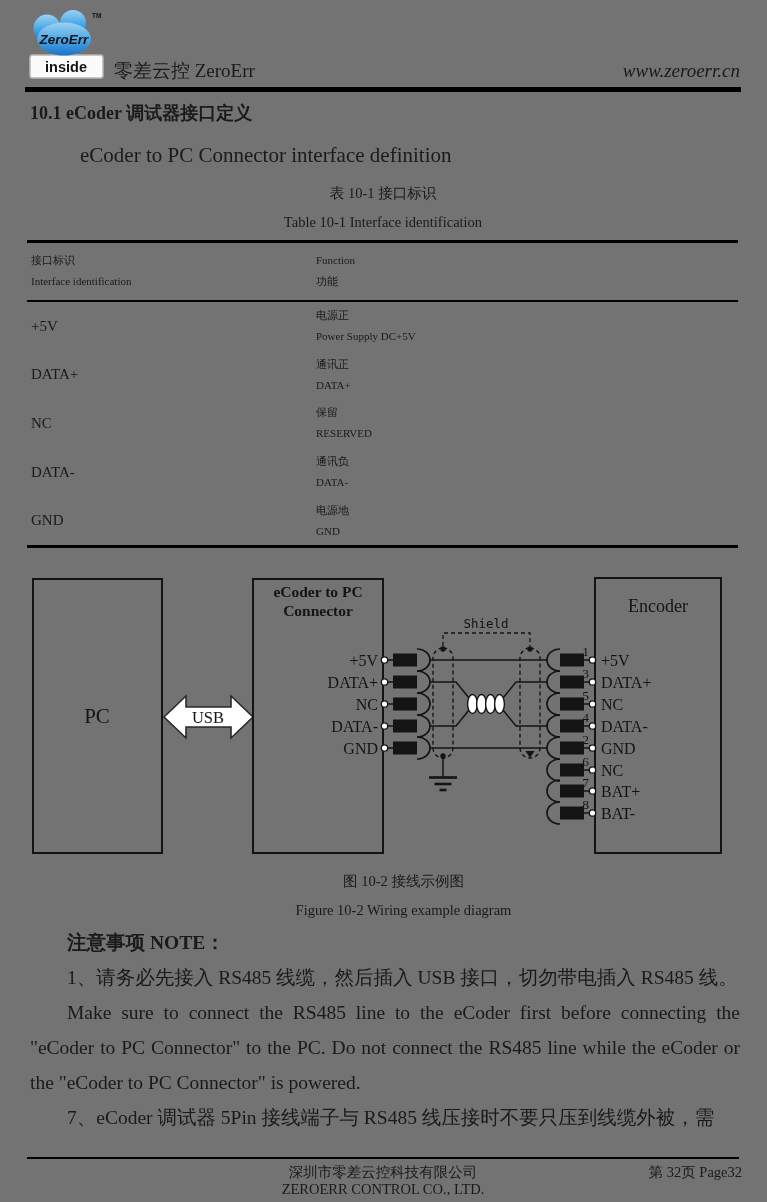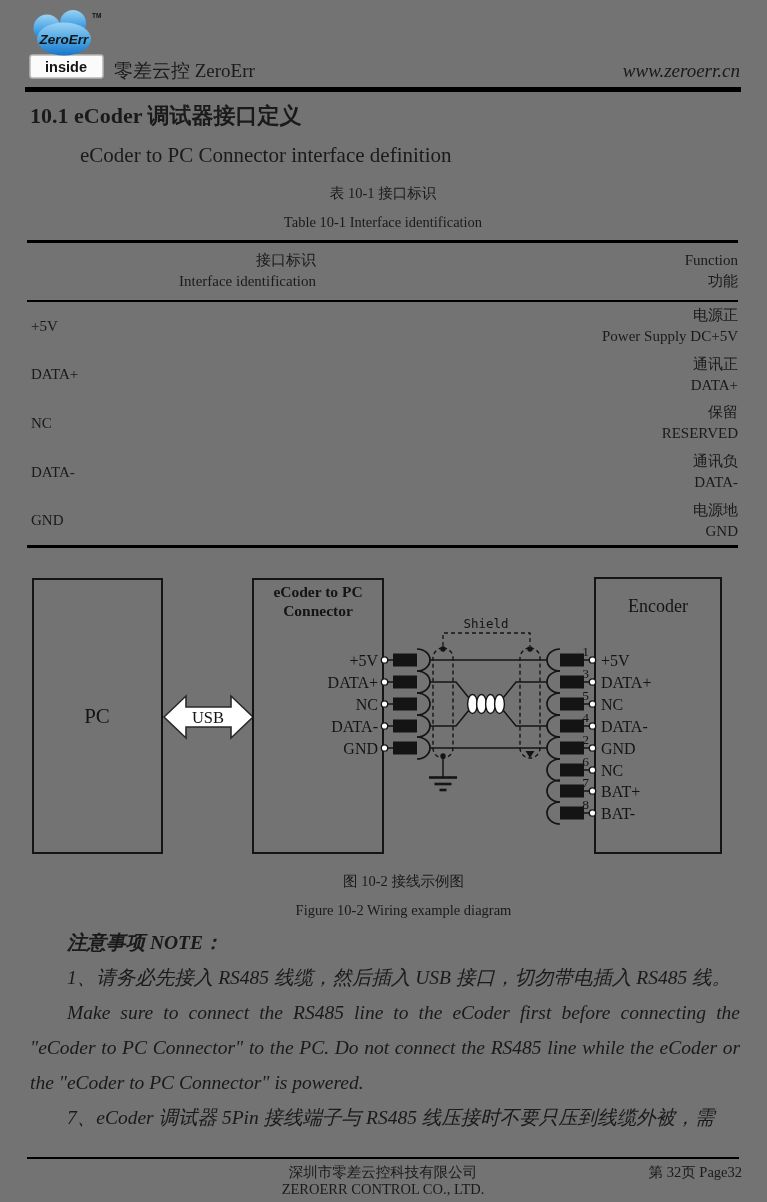--- a/index.html
+++ b/index.html
@@ -7,40 +7,40 @@
     position:relative; width:767px; height:1202px; margin:0 auto;
     background:#737373; color:#1a1a1a;
     font-family:"Liberation Serif", serif; overflow:hidden;
   }
   
   .logo { position:absolute; left:26px; top:6px; width:82px; height:76px; }
   .hdr-company { position:absolute; left:114px; top:58px; font-size:19px; }
   .hdr-site { position:absolute; right:27px; top:60px; font-size:19px;font-style:italic; }
   .hdr-rule { position:absolute; left:25px; top:87px; width:716px; height:5px; background:#000; }
   
-  .sec-title { position:absolute; left:30px; top:101px; font-size:22px; font-weight:bold; }
+  .sec-title { position:absolute; left:30px; top:101px; font-size:18px; font-weight:bold; }
   .sec-sub { position:absolute; left:80px; top:143px; font-size:21px; }
   .tbl-cap-zh { position:absolute; left:27px; top:184px; width:712px; text-align:center; font-size:14.5px; }
   .tbl-cap-en { position:absolute; left:27px; top:214px; width:712px; text-align:center; font-size:14.5px; }
   
   .tbl { position:absolute; left:27px; top:240px; width:711px;
          border-top:3px solid #000; border-bottom:3px solid #000; box-sizing:border-box; }
   .tbl-head { display:flex; height:50px; border-bottom:2px solid #000; padding-top:7px; box-sizing:content-box; }
   .tbl-row { display:flex; height:48.6px; align-items:center; }
   .c1 { width:289px; padding-left:4px; box-sizing:border-box; }
   .c2 { flex:1; }
-  .tbl .line { font-size:15px; line-height:21px;text-align:right; }
+  .tbl .line { font-size:11px; line-height:21px; }
   .rowid { font-size:15px; }
   
   .diagram { position:absolute; left:0; top:565px; }
   .fig-cap-zh { position:absolute; left:40px; top:872px; width:727px; text-align:center; font-size:14.5px; }
   .fig-cap-en { position:absolute; left:40px; top:902px; width:727px; text-align:center; font-size:14.5px; }
   
   .notes { position:absolute; left:30px; top:925px; width:710px; font-size:19.5px; line-height:35px; text-align:justify; }
-  .notes p { margin:0; text-indent:37px;font-style:italic; }
+  .notes p { margin:0; text-indent:37px; }
   .notes .nh { font-weight:bold; }
   
   .ftr-rule { position:absolute; left:27px; top:1157px; width:712px; height:0; border-top:2px solid #000; }
   .ftr-zh { position:absolute; left:27px; top:1163px; width:712px; text-align:center; font-size:14.5px; }
   .ftr-en { position:absolute; left:27px; top:1181px; width:712px; text-align:center; font-size:14.5px; }
   .ftr-page { position:absolute; right:25px; top:1163px; font-size:14.5px; }
   svg text { fill:#141414; }
 </style>
 </head>
 <body>

